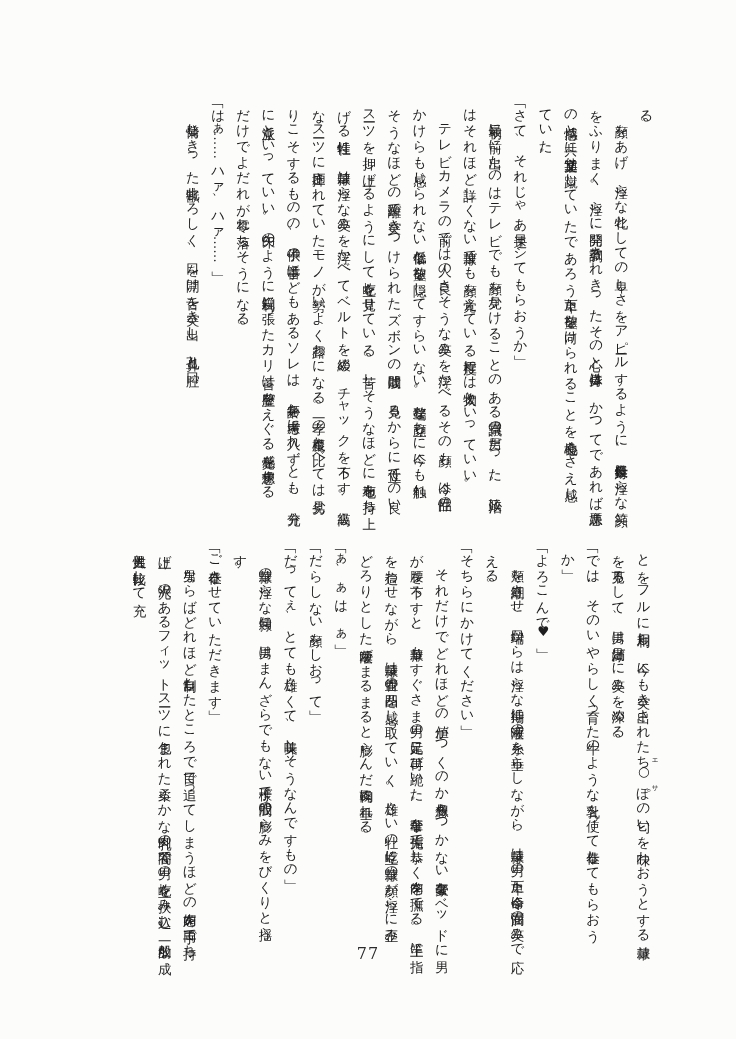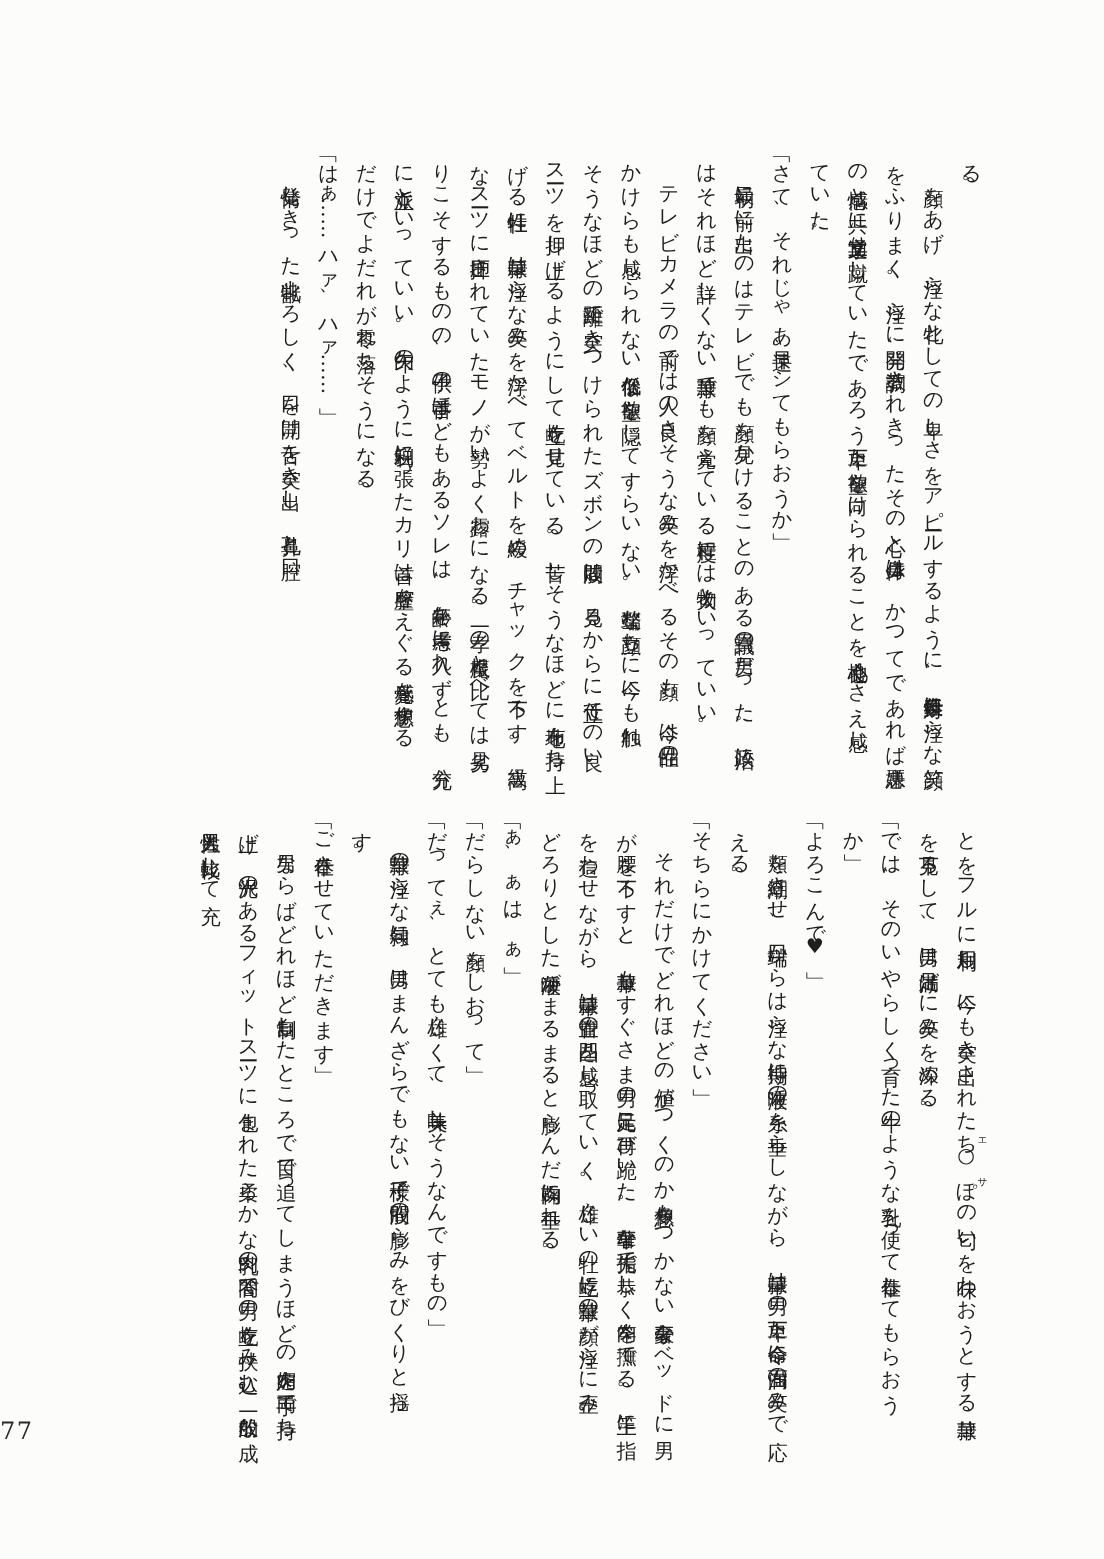--- a/index.html
+++ b/index.html
@@ -41,21 +41,21 @@
   ruby rt {
     font-size: 6.5px;
     letter-spacing: 0;
     line-height: 1;
   }
   .page-number {
     position: absolute;
     top: 944px;
     left: 0;
     width: 736px;
-    text-align: left;
+    text-align: center;
     font-size: 16px;
     letter-spacing: 1px;
     color: #2a2a2a;
   }
 </style>
 </head>
 <body>
 
 <div class="page">
   <div class="vblock vblock-top">

